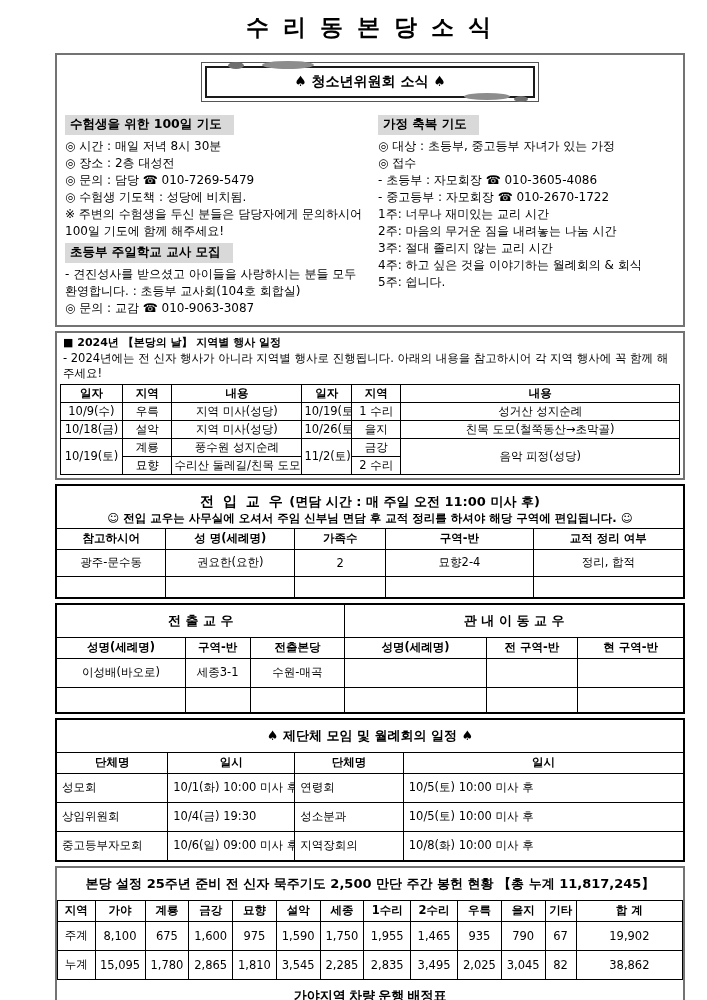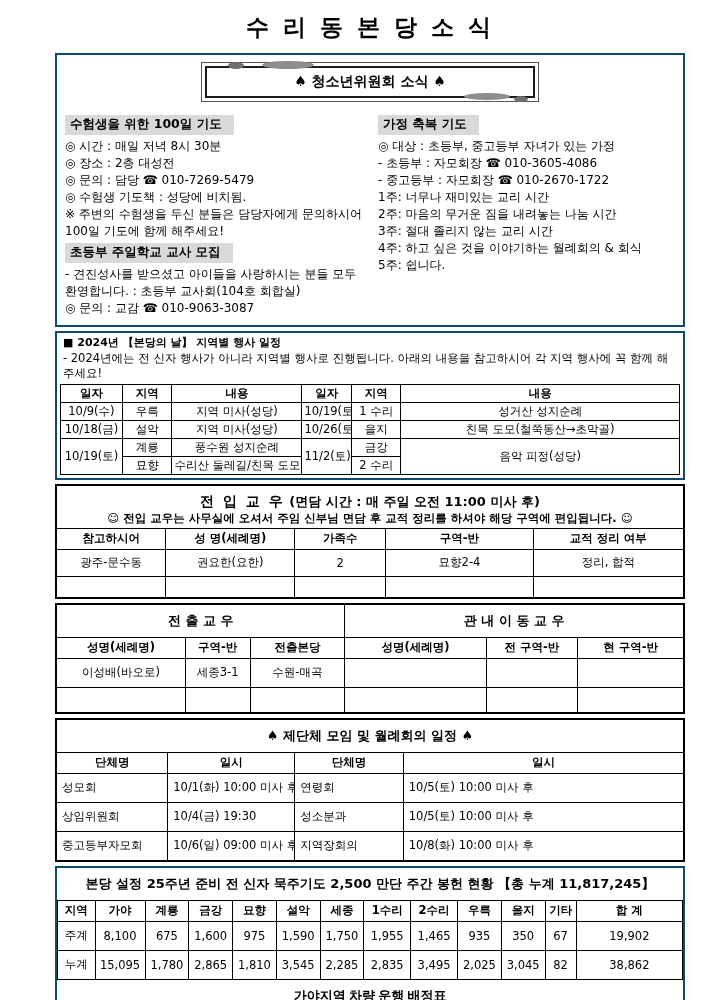--- a/index.html
+++ b/index.html
@@ -6,21 +6,21 @@
   body{
     width:707px;height:1000px;background:#ffffff;color:#000;
     font-family:"DejaVu Sans","Liberation Sans",sans-serif;
     font-size:12px;overflow:hidden;
   }
   .sheet{margin-left:55px;width:630px;padding-top:12px;}
   .page-title{
     font-size:23px;font-weight:bold;text-align:center;
     letter-spacing:3px;margin:0 0 10px 0;white-space:nowrap;
   }
-  .box{border:2px solid #0c4a6e;margin-bottom:4px;background:#fff;}
+  .box{border:2px solid #737373;margin-bottom:4px;background:#fff;}
   
   .youth{padding:4px 8px 8px;}
   .banner-outer{
     width:330px;margin:3px auto 10px;border:1px solid #555;
     padding:3px;position:relative;
   }
   .banner-inner{
     border:2px solid #1a1a1a;text-align:center;font-weight:bold;
     font-size:14px;padding:5px 2px;
   }
@@ -90,20 +90,21 @@
         <p class="ln">◎ 문의 : 담당 ☎ 010-7269-5479</p>
         <p class="ln">◎ 수험생 기도책 : 성당에 비치됨.</p>
         <p class="ln">※ 주변의 수험생을 두신 분들은 담당자에게 문의하시어 100일 기도에 함께 해주세요!</p>
         <div class="chip">초등부 주일학교 교사 모집</div>
         <p class="ln">- 견진성사를 받으셨고 아이들을 사랑하시는 분들 모두 환영합니다. : 초등부 교사회(104호 회합실)</p>
         <p class="ln">◎ 문의 : 교감 ☎ 010-9063-3087</p>
       </div>
       <div class="col">
         <div class="chip">가정 축복 기도</div>
         <p class="ln">◎ 대상 : 초등부, 중고등부 자녀가 있는 가정</p>
+        <p class="ln">◎ 접수</p>
         <p class="ln">- 초등부 : 자모회장 ☎ 010-3605-4086</p>
         <p class="ln">- 중고등부 : 자모회장 ☎ 010-2670-1722</p>
         <p class="ln">1주: 너무나 재미있는 교리 시간</p>
         <p class="ln">2주: 마음의 무거운 짐을 내려놓는 나눔 시간</p>
         <p class="ln">3주: 절대 졸리지 않는 교리 시간</p>
         <p class="ln">4주: 하고 싶은 것을 이야기하는 월례회의 &amp; 회식</p>
         <p class="ln">5주: 쉽니다.</p>
       </div>
     </div>
   </section>
@@ -325,21 +326,21 @@
         <td>주계</td>
         <td>8,100</td>
         <td>675</td>
         <td>1,600</td>
         <td>975</td>
         <td>1,590</td>
         <td>1,750</td>
         <td>1,955</td>
         <td>1,465</td>
         <td>935</td>
-        <td>350</td>
+        <td>790</td>
         <td>67</td>
         <td>19,902</td>
       </tr>
       <tr class="h-row28">
         <td>누계</td>
         <td>15,095</td>
         <td>1,780</td>
         <td>2,865</td>
         <td>1,810</td>
         <td>3,545</td>

